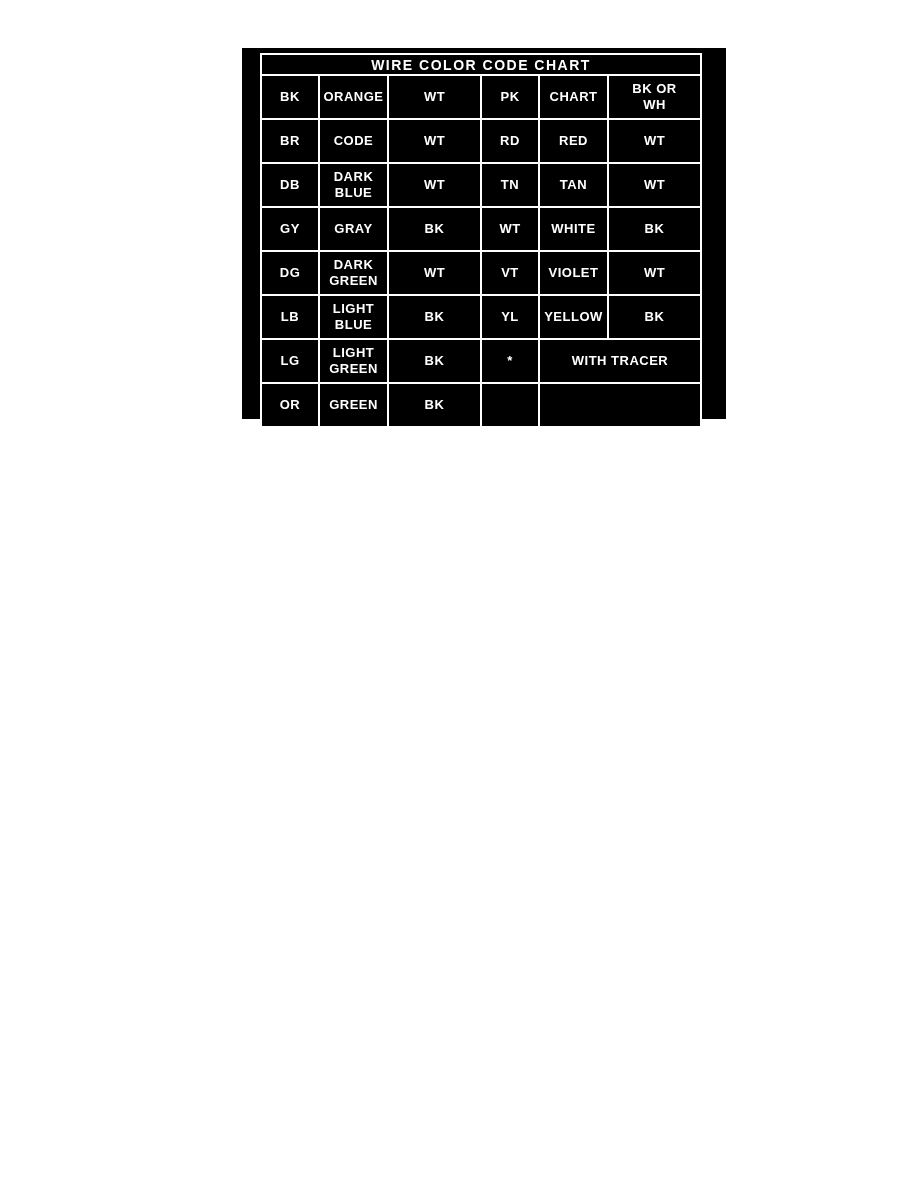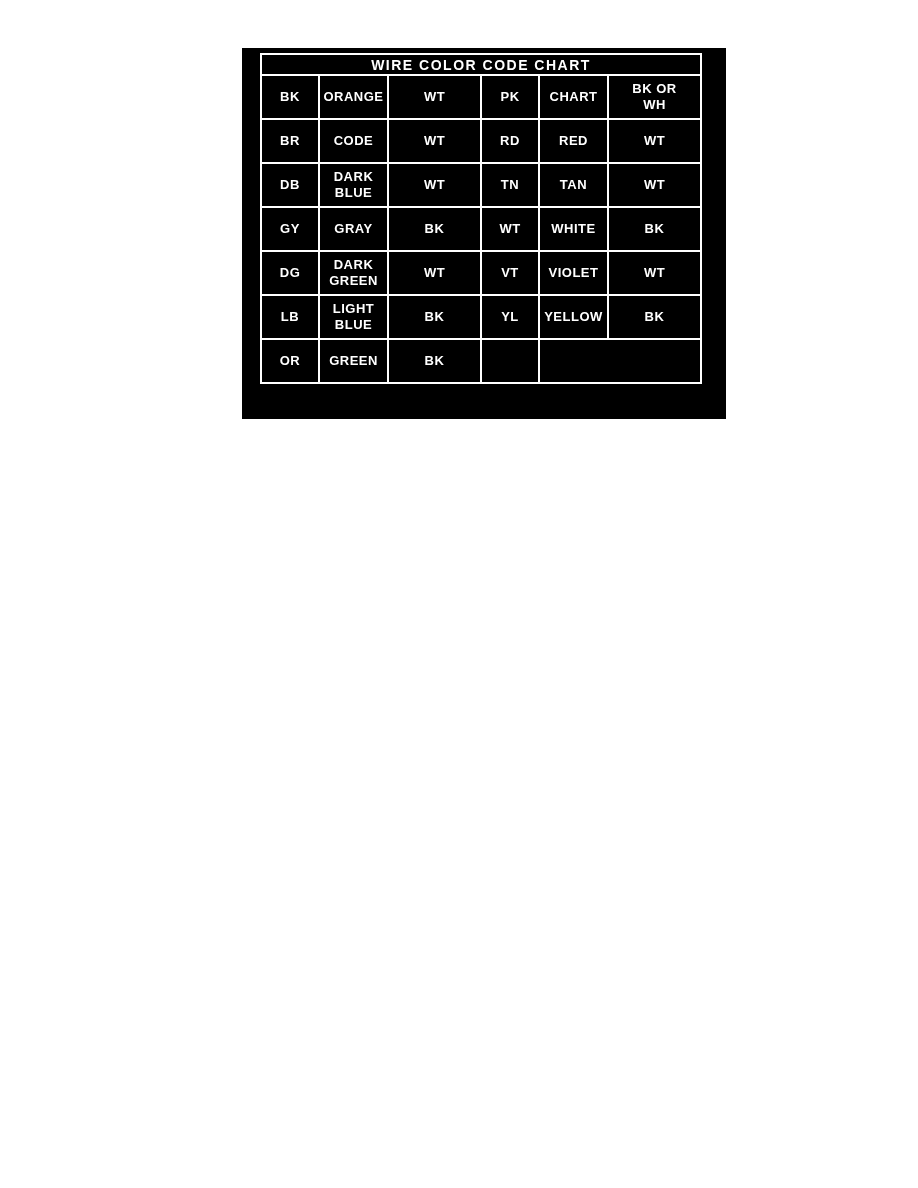--- a/index.html
+++ b/index.html
@@ -129,20 +129,28 @@
       <tr class="data-row">
         <td>LB</td>
         <td>LIGHT
 BLUE</td>
         <td>BK</td>
         <td>YL</td>
         <td>YELLOW</td>
         <td>BK</td>
       </tr>
       <tr class="data-row">
+        <td>LG</td>
+        <td>LIGHT
+GREEN</td>
+        <td>BK</td>
+        <td>*</td>
+        <td colspan="2">WITH TRACER</td>
+      </tr>
+      <tr class="data-row">
         <td>OR</td>
         <td>GREEN</td>
         <td>BK</td>
         <td></td>
         <td colspan="2"></td>
       </tr>
     </tbody>
   </table>
 </div>
 

